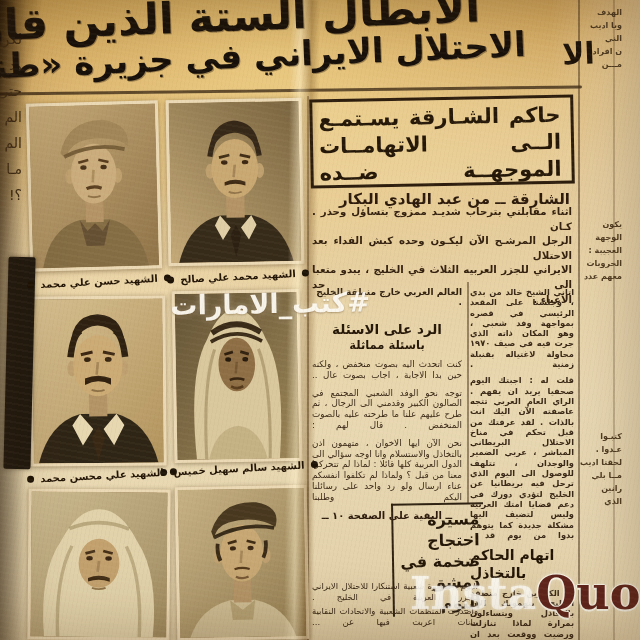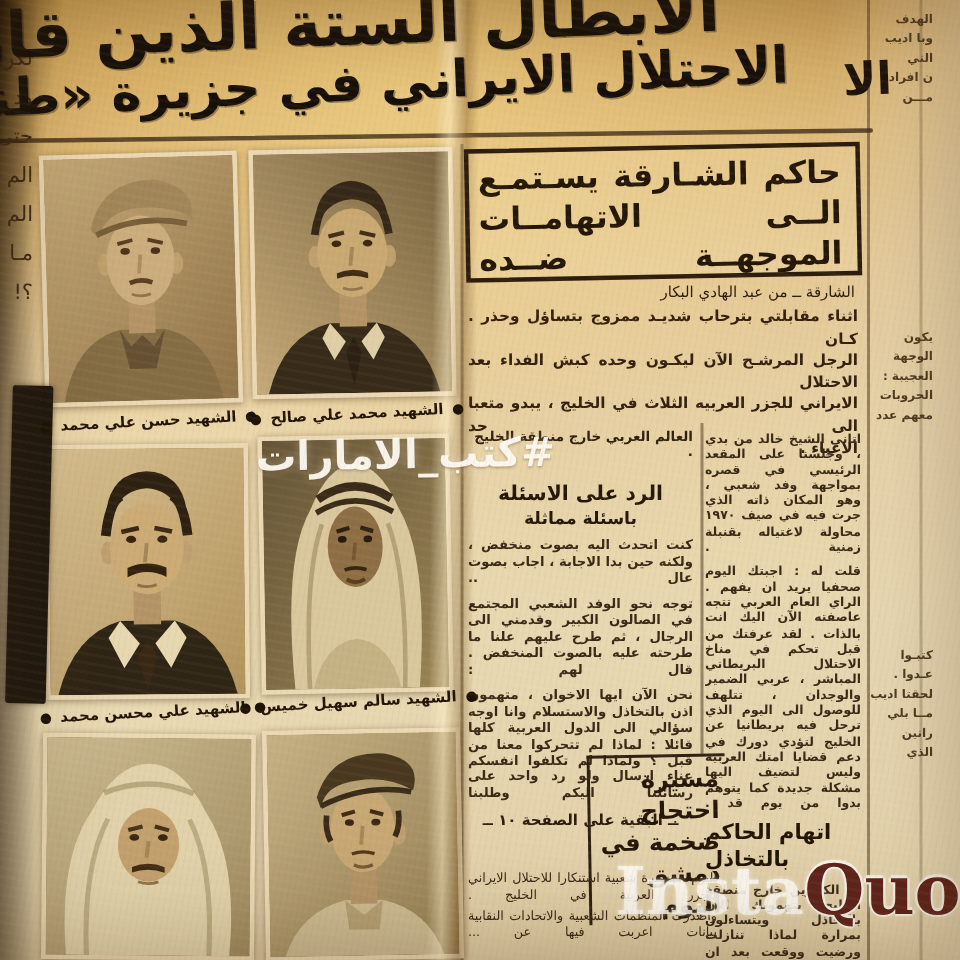--- a/index.html
+++ b/index.html
@@ -25,30 +25,30 @@
   .headline1{position:absolute;left:32px;top:-10px;width:448px;z-index:4;font-size:43px;font-weight:bold;
       color:#17100a;text-align:center;transform:rotate(-2.2deg);letter-spacing:-1px;white-space:nowrap;
       text-shadow:1px 1px 0 rgba(25,14,6,.35)}
   .headline2{position:absolute;left:-6px;top:35px;width:532px;z-index:4;font-size:34px;font-weight:bold;
       color:#17100a;text-align:center;transform:rotate(-2.4deg);letter-spacing:-1px;white-space:nowrap;
       text-shadow:1px 1px 0 rgba(25,14,6,.35)}
   
   .subbox{position:absolute;left:310px;top:97px;width:264px;height:89px;z-index:3;border:3px solid #2c1d0d;
       padding:4px 10px 2px 6px;transform:rotate(-1.1deg);background:rgba(244,226,182,.22)}
   .subbox div{font-size:21px;font-weight:bold;color:#241708;line-height:1.28;text-align:justify;text-align-last:justify}
-  .byline{position:absolute;left:312px;top:190px;width:258px;z-index:3;font-size:10px;font-weight:normal;
+  .byline{position:absolute;left:312px;top:190px;width:258px;z-index:3;font-size:15px;font-weight:bold;
       color:#2c1a0c;text-align:right}
   .intro{position:absolute;left:312px;top:205px;width:260px;z-index:3}
   .intro div{font-size:10.2px;line-height:14.6px;font-weight:600;color:#33200f;text-align:justify;text-align-last:justify}
   .intro div.noj{text-align-last:right}
   .midcol{position:absolute;left:312px;top:287px;width:150px;z-index:3}
   .m-lead1{font-size:9px;font-weight:bold;text-align:right;color:#30200f}
   .m-lead2{font-size:13.5px;font-weight:bold;text-align:center;margin-top:14px;color:#241708}
   .m-lead3{font-size:11.5px;font-weight:bold;text-align:center;margin:1px 0 7px;color:#241708}
-  .m-p{font-size:8.8px;line-height:10.8px;font-weight:700;color:#3a2817;text-align:justify;text-align-last:justify;margin-bottom:7px}
+  .m-p{font-size:8.8px;line-height:10.8px;font-weight:400;color:#3a2817;text-align:justify;text-align-last:justify;margin-bottom:7px}
   .m-cont{font-size:10px;font-weight:bold;text-align:center;margin-top:2px;color:#2c1a0c}
   .rightcol{position:absolute;left:470px;top:287px;width:104px;height:353px;z-index:3;overflow:hidden}
   .r-p{font-size:8.3px;line-height:10.3px;font-weight:700;color:#3a2817;text-align:justify;text-align-last:justify;margin-bottom:6px}
   .r-sub{font-size:14px;font-weight:bold;text-align:left;line-height:1.3;margin:5px 0;color:#221405}
   
   .protestbox{position:absolute;left:392px;top:503px;width:92px;z-index:3;border-top:2.5px solid #2e2111;
       border-left:2.5px solid #2e2111;padding:4px 4px 2px;transform:rotate(-1deg)}
   .protestbox div{font-size:16px;font-weight:bold;line-height:21px;text-align:right;color:#241708}
   .protestbody{position:absolute;left:312px;top:581px;width:166px;z-index:3}
   .protestbody div{font-size:8.5px;line-height:11px;font-weight:500;color:#3a2817;text-align:justify;text-align-last:justify;margin-bottom:3px}

